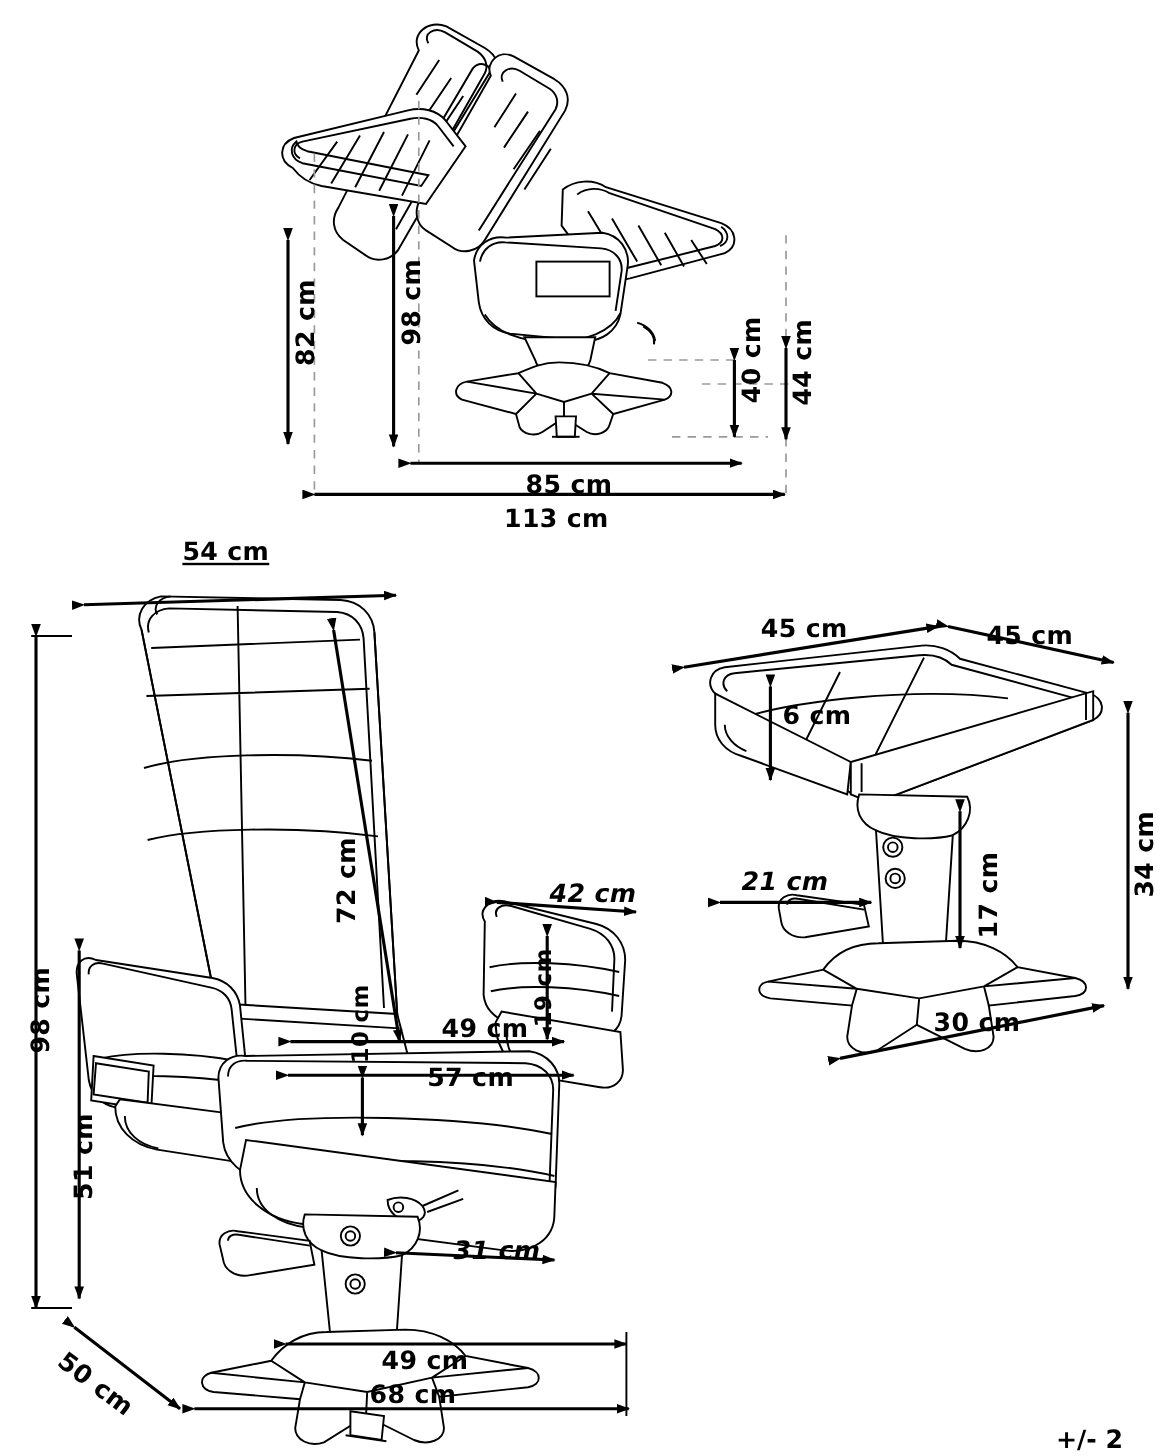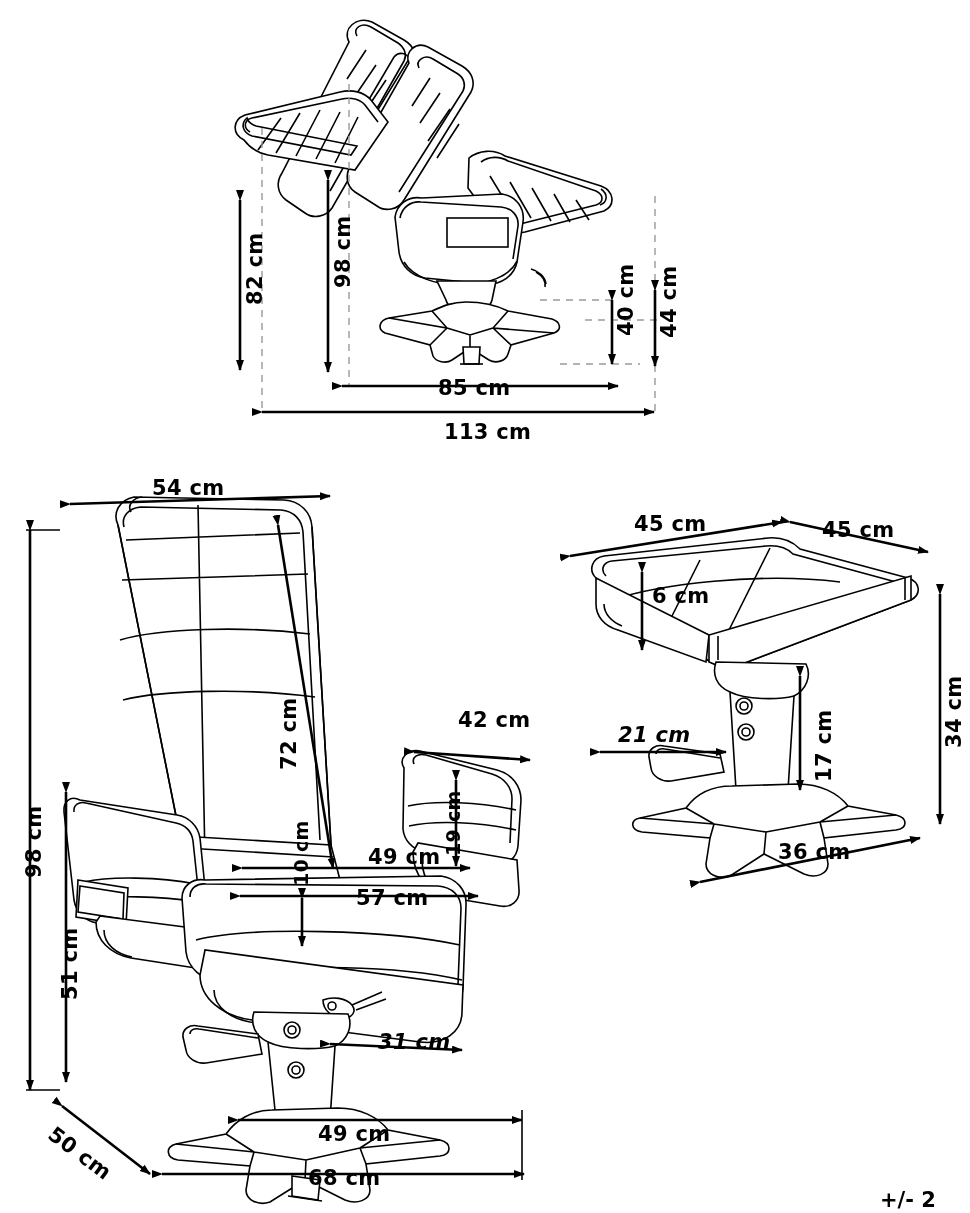--- a/index.html
+++ b/index.html
@@ -272,40 +272,40 @@
     <line class="ln med" x1="600" y1="752" x2="726" y2="752" marker-start="url(#ah)" marker-end="url(#ah)"></line>
 
     <line class="ln med" x1="700" y1="882" x2="920" y2="838" marker-start="url(#ah)" marker-end="url(#ah)"></line>
   </g>
 </svg>
 
 <div class="dim rot90" style="left:243px;top:305px;">82 cm</div>
 <div class="dim rot90" style="left:331px;top:288px;">98 cm</div>
 <div class="dim rot90" style="left:614px;top:336px;">40 cm</div>
 <div class="dim rot90" style="left:657px;top:338px;">44 cm</div>
-<div class="dim" style="left:438px;top:376px;">85 cm</div>
-<div class="dim" style="left:444px;top:420px;">113 cm</div>
-
-<div class="dim" style="left:152px;top:476px;">54 cm</div>
+<div class="dim" style="left:438px;top:392px;">85 cm</div>
+<div class="dim" style="left:420px;top:420px;">113 cm</div>
+
+<div class="dim" style="left:152px;top:448px;text-decoration:underline;">54 cm</div>
 <div class="dim rot90" style="left:277px;top:770px;">72 cm</div>
-<div class="dim" style="left:458px;top:708px;">42 cm</div>
+<div class="dim" style="left:458px;top:733px;font-style:italic;">42 cm</div>
 <div class="dim small rot90" style="left:442px;top:856px;">19 cm</div>
 <div class="dim" style="left:368px;top:845px;">49 cm</div>
 <div class="dim" style="left:356px;top:886px;text-align:right;">57 cm</div>
 <div class="dim small rot90" style="left:290px;top:886px;">10 cm</div>
 <div class="dim rot90" style="left:22px;top:878px;">98 cm</div>
 <div class="dim rot90" style="left:58px;top:1000px;">51 cm</div>
 <div class="dim" style="left:378px;top:1030px;font-style:italic;">31 cm</div>
 <div class="dim" style="left:58px;top:1122px;transform:rotate(37deg);transform-origin:left top;">50 cm</div>
 <div class="dim" style="left:318px;top:1122px;">49 cm</div>
-<div class="dim" style="left:308px;top:1150px;margin-top:16px;">68 cm</div>
+<div class="dim" style="left:308px;top:1150px;">68 cm</div>
 
 <div class="dim" style="left:634px;top:512px;">45 cm</div>
 <div class="dim" style="left:822px;top:518px;">45 cm</div>
 <div class="dim" style="left:652px;top:584px;">6 cm</div>
 <div class="dim rot90" style="left:942px;top:748px;">34 cm</div>
 <div class="dim rot90" style="left:812px;top:782px;">17 cm</div>
 <div class="dim" style="left:618px;top:723px;font-style:italic;">21 cm</div>
-<div class="dim" style="left:778px;top:840px;">36 cm</div>
+<div class="dim" style="left:778px;top:840px;">30 cm</div>
 
 <div class="tol" style="left:880px;top:1188px;">+/- 2 cm</div>
 
 </div>
 
 </body></html>

